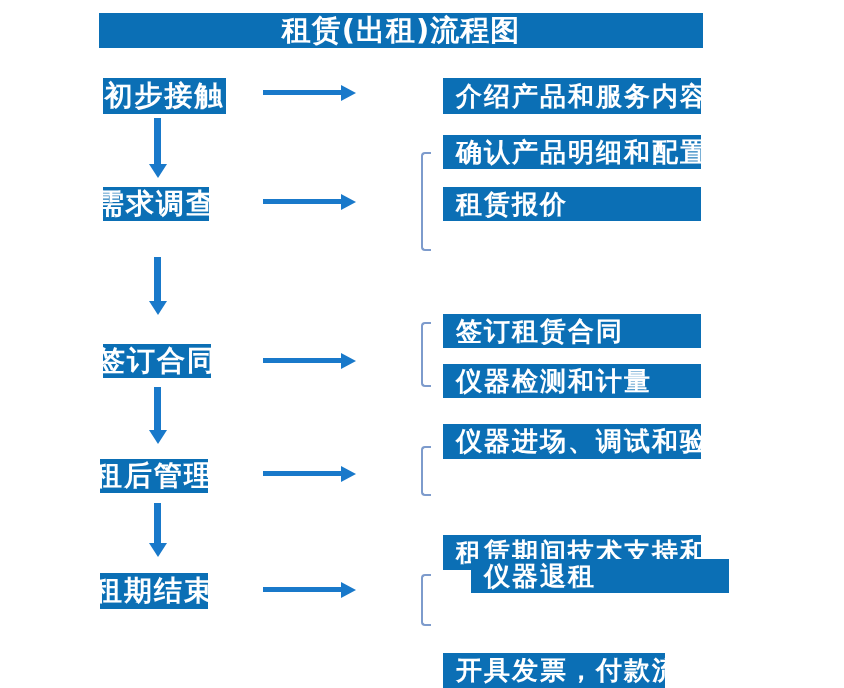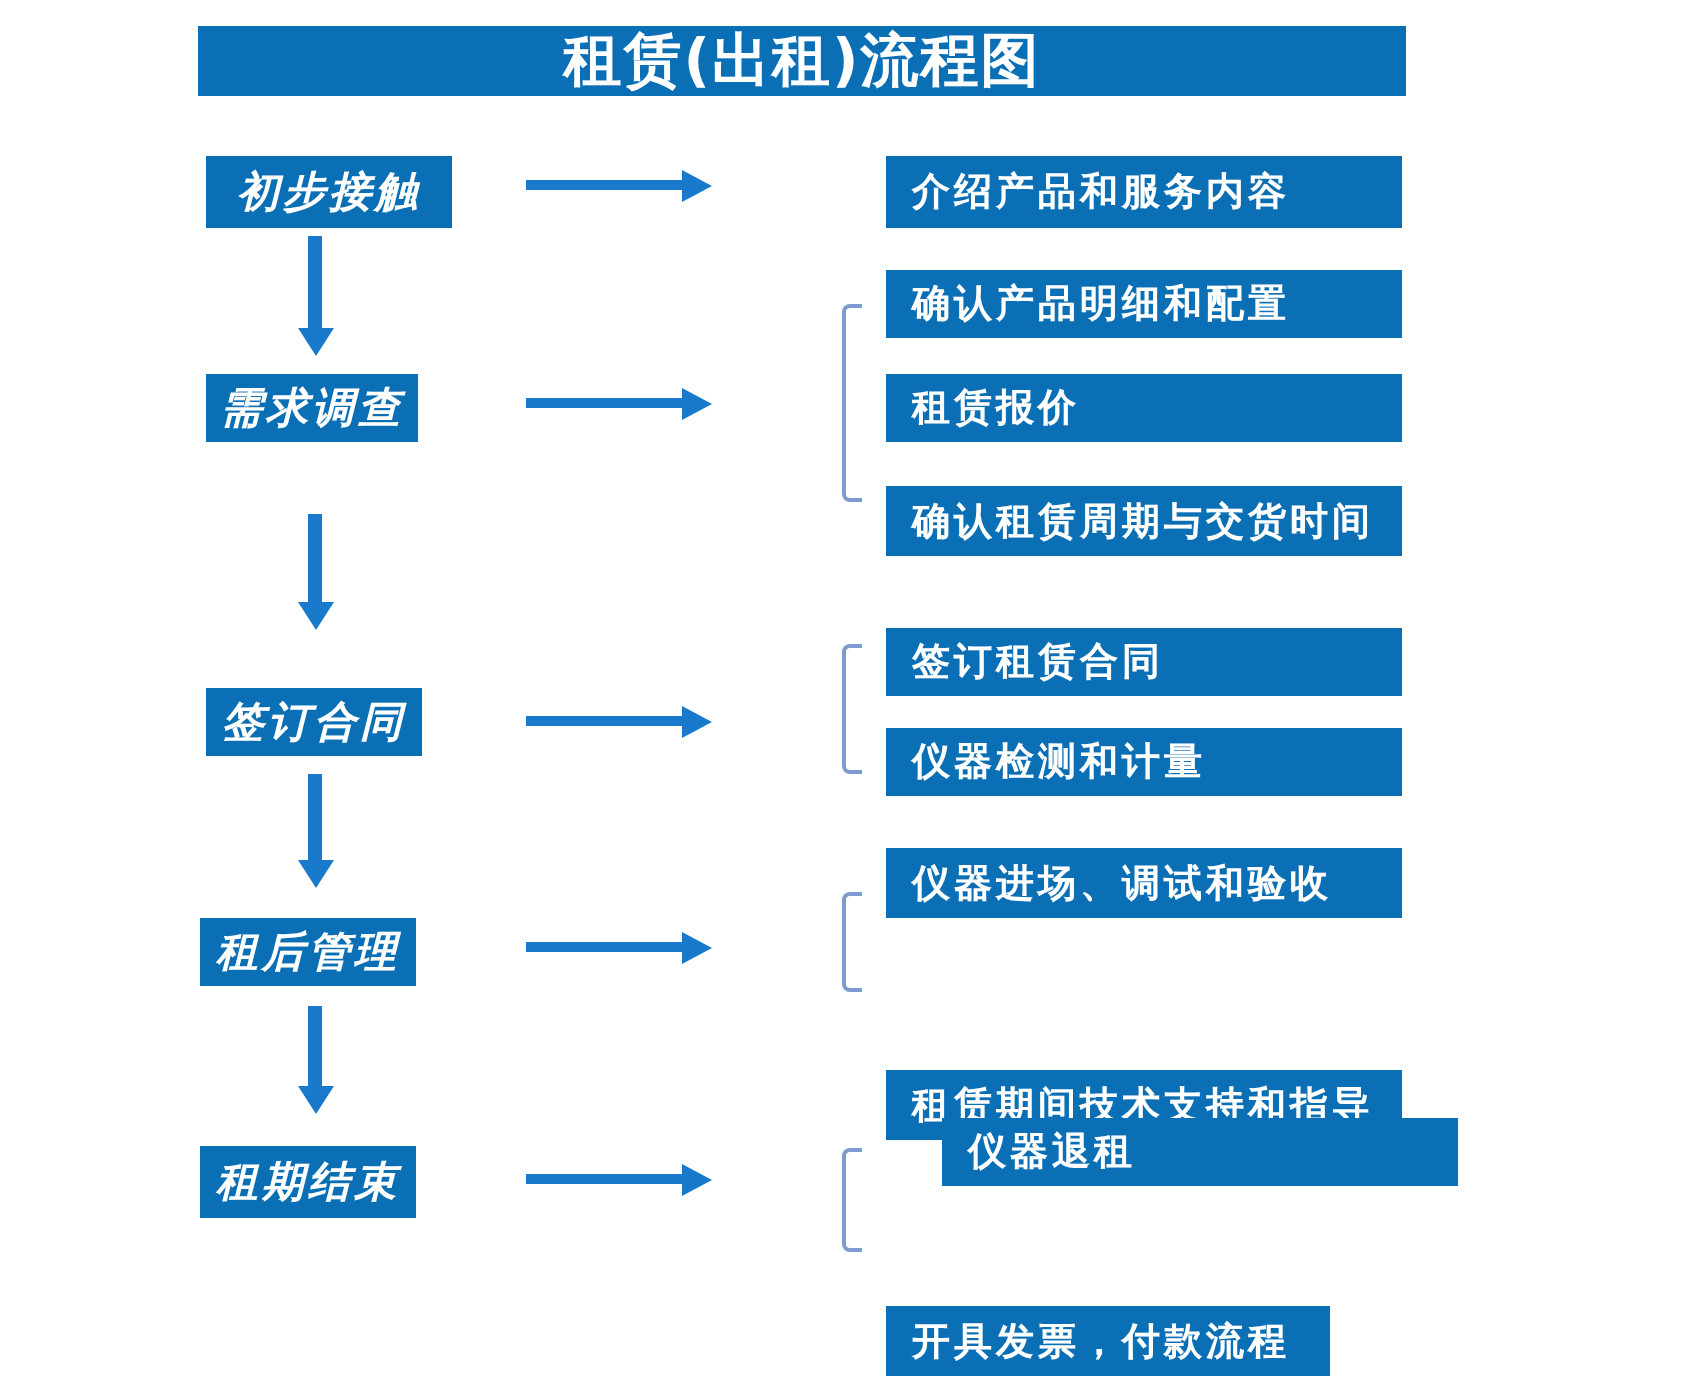--- a/index.html
+++ b/index.html
@@ -13,22 +13,22 @@
   .bar{
     position:absolute;
     background:var(--primary-blue,#0B6FB5);
     color:var(--text-white,#fff);
     font-weight:bold;
     display:flex;align-items:center;
     box-sizing:border-box;
     white-space:nowrap;
   }
   .title{justify-content:center;font-size:29px;letter-spacing:1px;}
-  .stage{justify-content:center;font-size:21px;letter-spacing:2px;font-style:italic;}
-  .out{justify-content:flex-start;padding-left:13px;font-size:19px;letter-spacing:2px;}
+  .stage{justify-content:center;font-size:28px;letter-spacing:2px;}
+  .out{justify-content:flex-start;padding-left:13px;font-size:26px;letter-spacing:2px;}
   
   .harrow{position:absolute;left:263px;width:93px;height:16px;}
   .harrow .shaft{position:absolute;left:0;top:5px;width:78px;height:5px;background:var(--arrow-blue,#1979CA);}
   .harrow .head{position:absolute;right:0;top:0;width:0;height:0;
     border-top:8px solid transparent;border-bottom:8px solid transparent;
     border-left:15px solid var(--arrow-blue,#1979CA);}
   
   .varrow{position:absolute;left:149px;width:18px;}
   .varrow .shaft{position:absolute;left:5px;top:0;width:7px;height:calc(100% - 14px);background:var(--arrow-blue,#1979CA);}
   .varrow .head{position:absolute;left:0;bottom:0;width:0;height:0;
@@ -49,21 +49,20 @@
   <div class="bar stage" style="left:103px;top:78px;width:123px;height:36px;">初步接触</div>
   <div class="bar stage" style="left:103px;top:187px;width:106px;height:34px;">需求调查</div>
   <div class="bar stage" style="left:103px;top:344px;width:108px;height:34px;">签订合同</div>
   <div class="bar stage" style="left:100px;top:459px;width:108px;height:34px;">租后管理</div>
   <div class="bar stage" style="left:100px;top:573px;width:108px;height:36px;">租期结束</div>
 
   <div class="bar out" style="left:443px;top:78px;width:258px;height:36px;">介绍产品和服务内容</div>
 
   <div class="bar out" style="left:443px;top:135px;width:258px;height:34px;">确认产品明细和配置</div>
   <div class="bar out" style="left:443px;top:187px;width:258px;height:34px;">租赁报价</div>
-  <div class="bar out" style="left:443px;top:243px;width:258px;height:35px;">确认租赁周期与交货时间</div>
 
   <div class="bar out" style="left:443px;top:314px;width:258px;height:34px;">签订租赁合同</div>
   <div class="bar out" style="left:443px;top:364px;width:258px;height:34px;">仪器检测和计量</div>
 
   <div class="bar out" style="left:443px;top:424px;width:258px;height:35px;">仪器进场、调试和验收</div>
   <div class="bar out" style="left:443px;top:491px;width:258px;height:35px;margin-top:44px;">租赁期间技术支持和指导</div>
 
   <div class="bar out" style="left:443px;top:559px;width:258px;height:34px;margin-left:28px;">仪器退租</div>
   <div class="bar out" style="left:443px;top:609px;width:222px;height:35px;margin-top:44px;">开具发票，付款流程</div>
 

